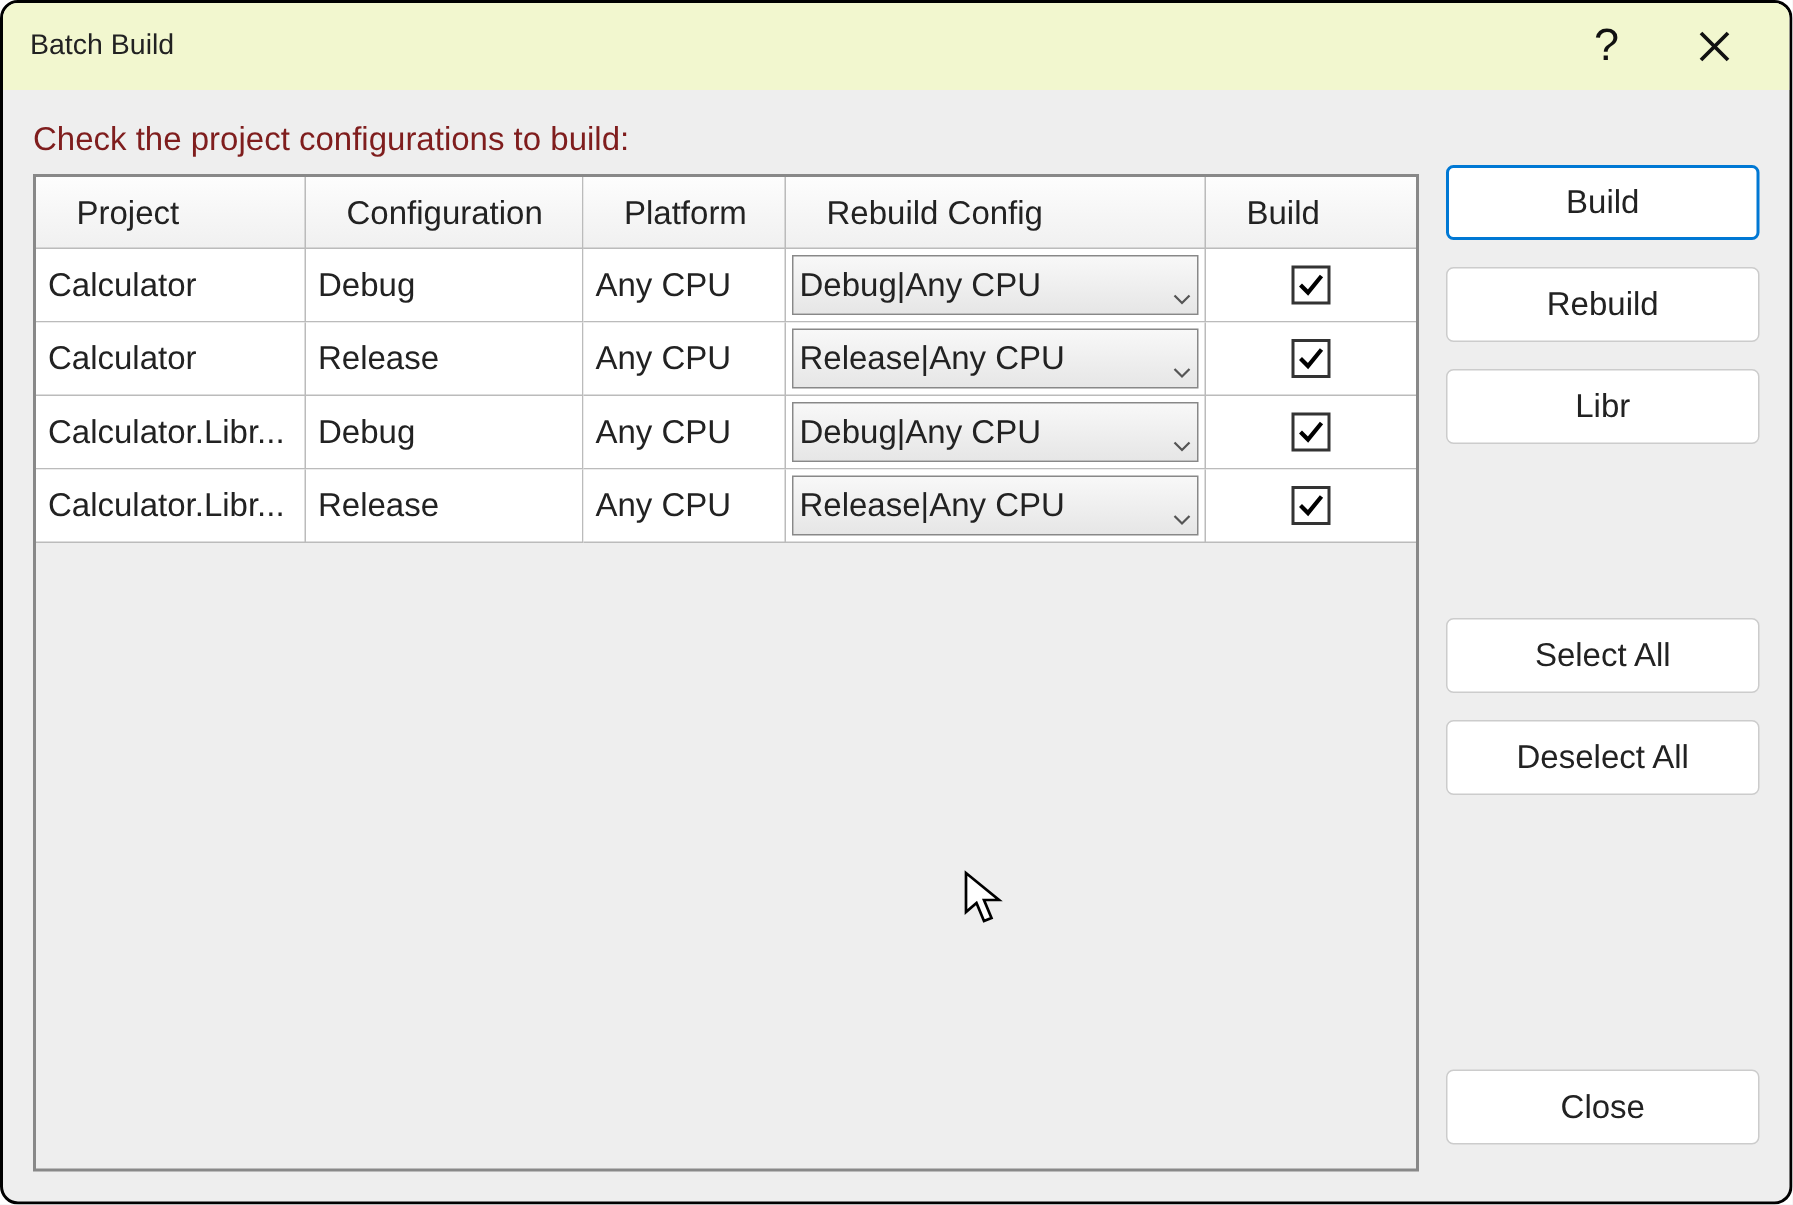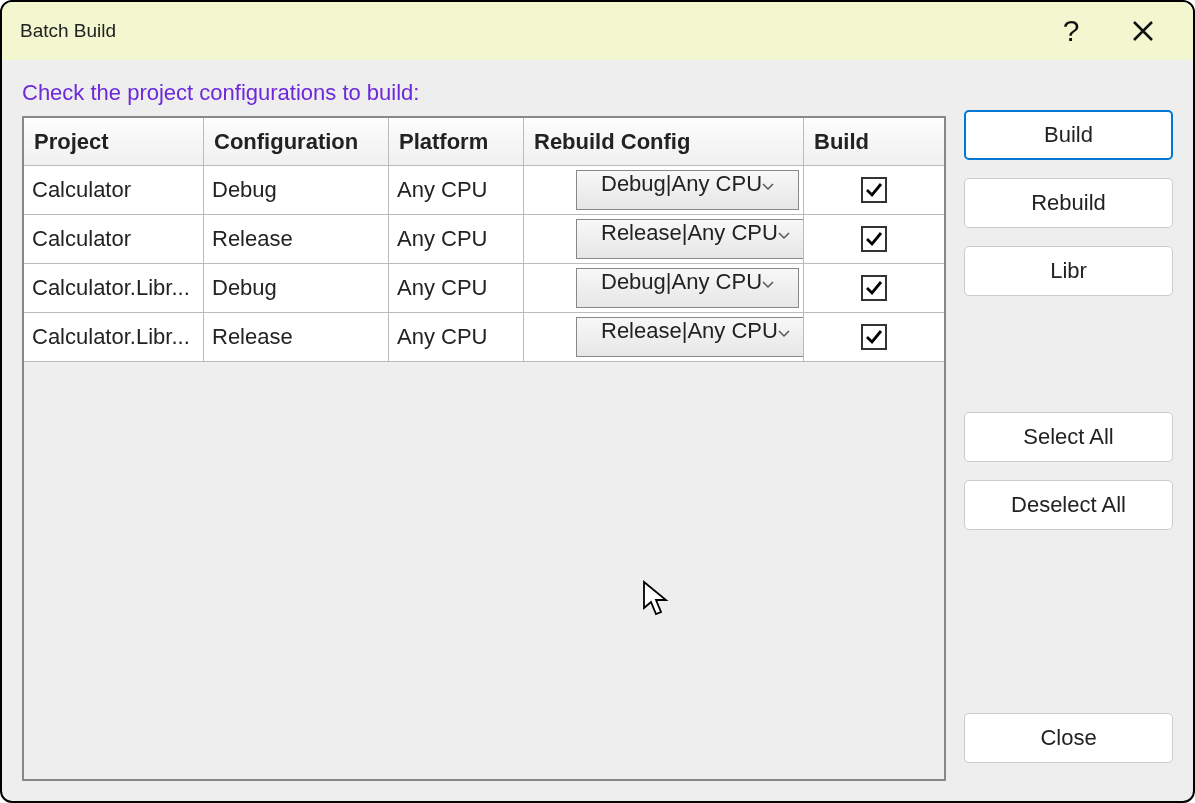--- a/index.html
+++ b/index.html
@@ -58,21 +58,21 @@
       display: flex;
       gap: 18px;
     }
     .left-area {
       flex: 1;
       display: flex;
       flex-direction: column;
     }
     .instruction {
       font-size: 22px;
-      color: #6d28d9;
+      color: #7f1d1d;
       margin-bottom: 10px;
     }
     .grid {
       border: 2px solid #888;
       background: #eeeeee;
       flex: 1;
       display: flex;
       flex-direction: column;
       overflow: hidden;
     }
@@ -80,24 +80,23 @@
       display: grid;
       grid-template-columns: 180px 185px 135px 280px 140px;
       height: 48px;
     }
     .header-cell {
       background: linear-gradient(#fdfdfd, #f0f0f0);
       border-right: 1px solid #bbb;
       border-bottom: 1px solid #bbb;
       display: flex;
       align-items: center;
-      padding: 0 10px;
+      padding: 0 27px;
       font-size: 22px;
       color: #222;
-      font-weight: bold;
     }
     .header-cell:last-child { border-right: none; }
     .grid-body {
       display: flex;
       flex-direction: column;
     }
     .grid-row {
       display: grid;
       grid-template-columns: 180px 185px 135px 280px 140px;
       height: 49px;
@@ -111,27 +110,27 @@
       padding: 0 8px;
       font-size: 22px;
       color: #222;
       overflow: hidden;
       white-space: nowrap;
       text-overflow: ellipsis;
     }
     .cell:last-child { border-right: none; justify-content: center; }
     .combo {
       display: flex;
+      align-items: center;
       width: 100%;
       height: 40px;
       background: linear-gradient(#f8f8f8, #e6e6e6);
       border: 1px solid #888;
-      padding: 0 24px;
+      padding: 0 4px;
       position: relative;
-      margin-left: 48px;
     }
     .combo-text {
       flex: 1;
       font-size: 22px;
       overflow: hidden;
       white-space: nowrap;
       text-overflow: ellipsis;
     }
     .chevron {
       width: 12px;

